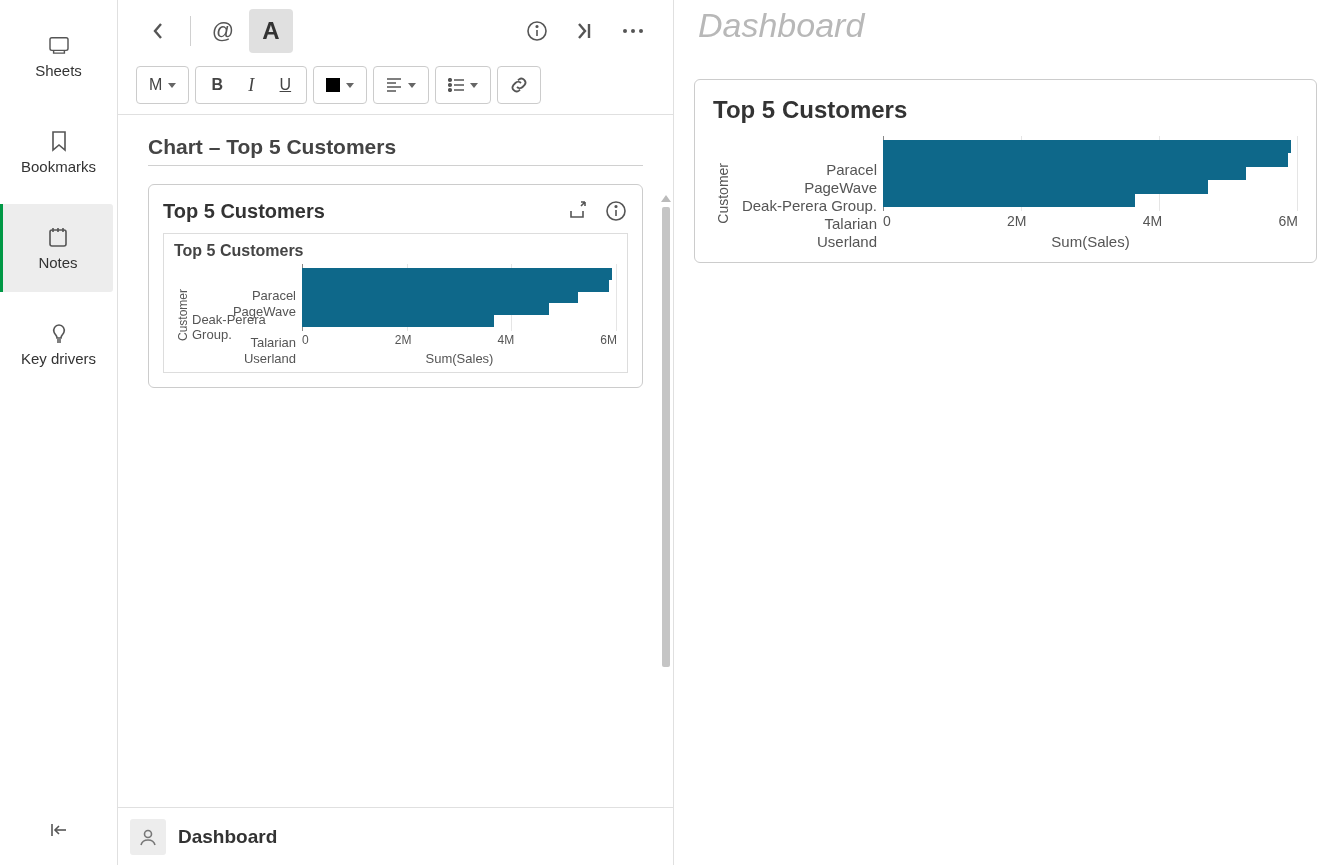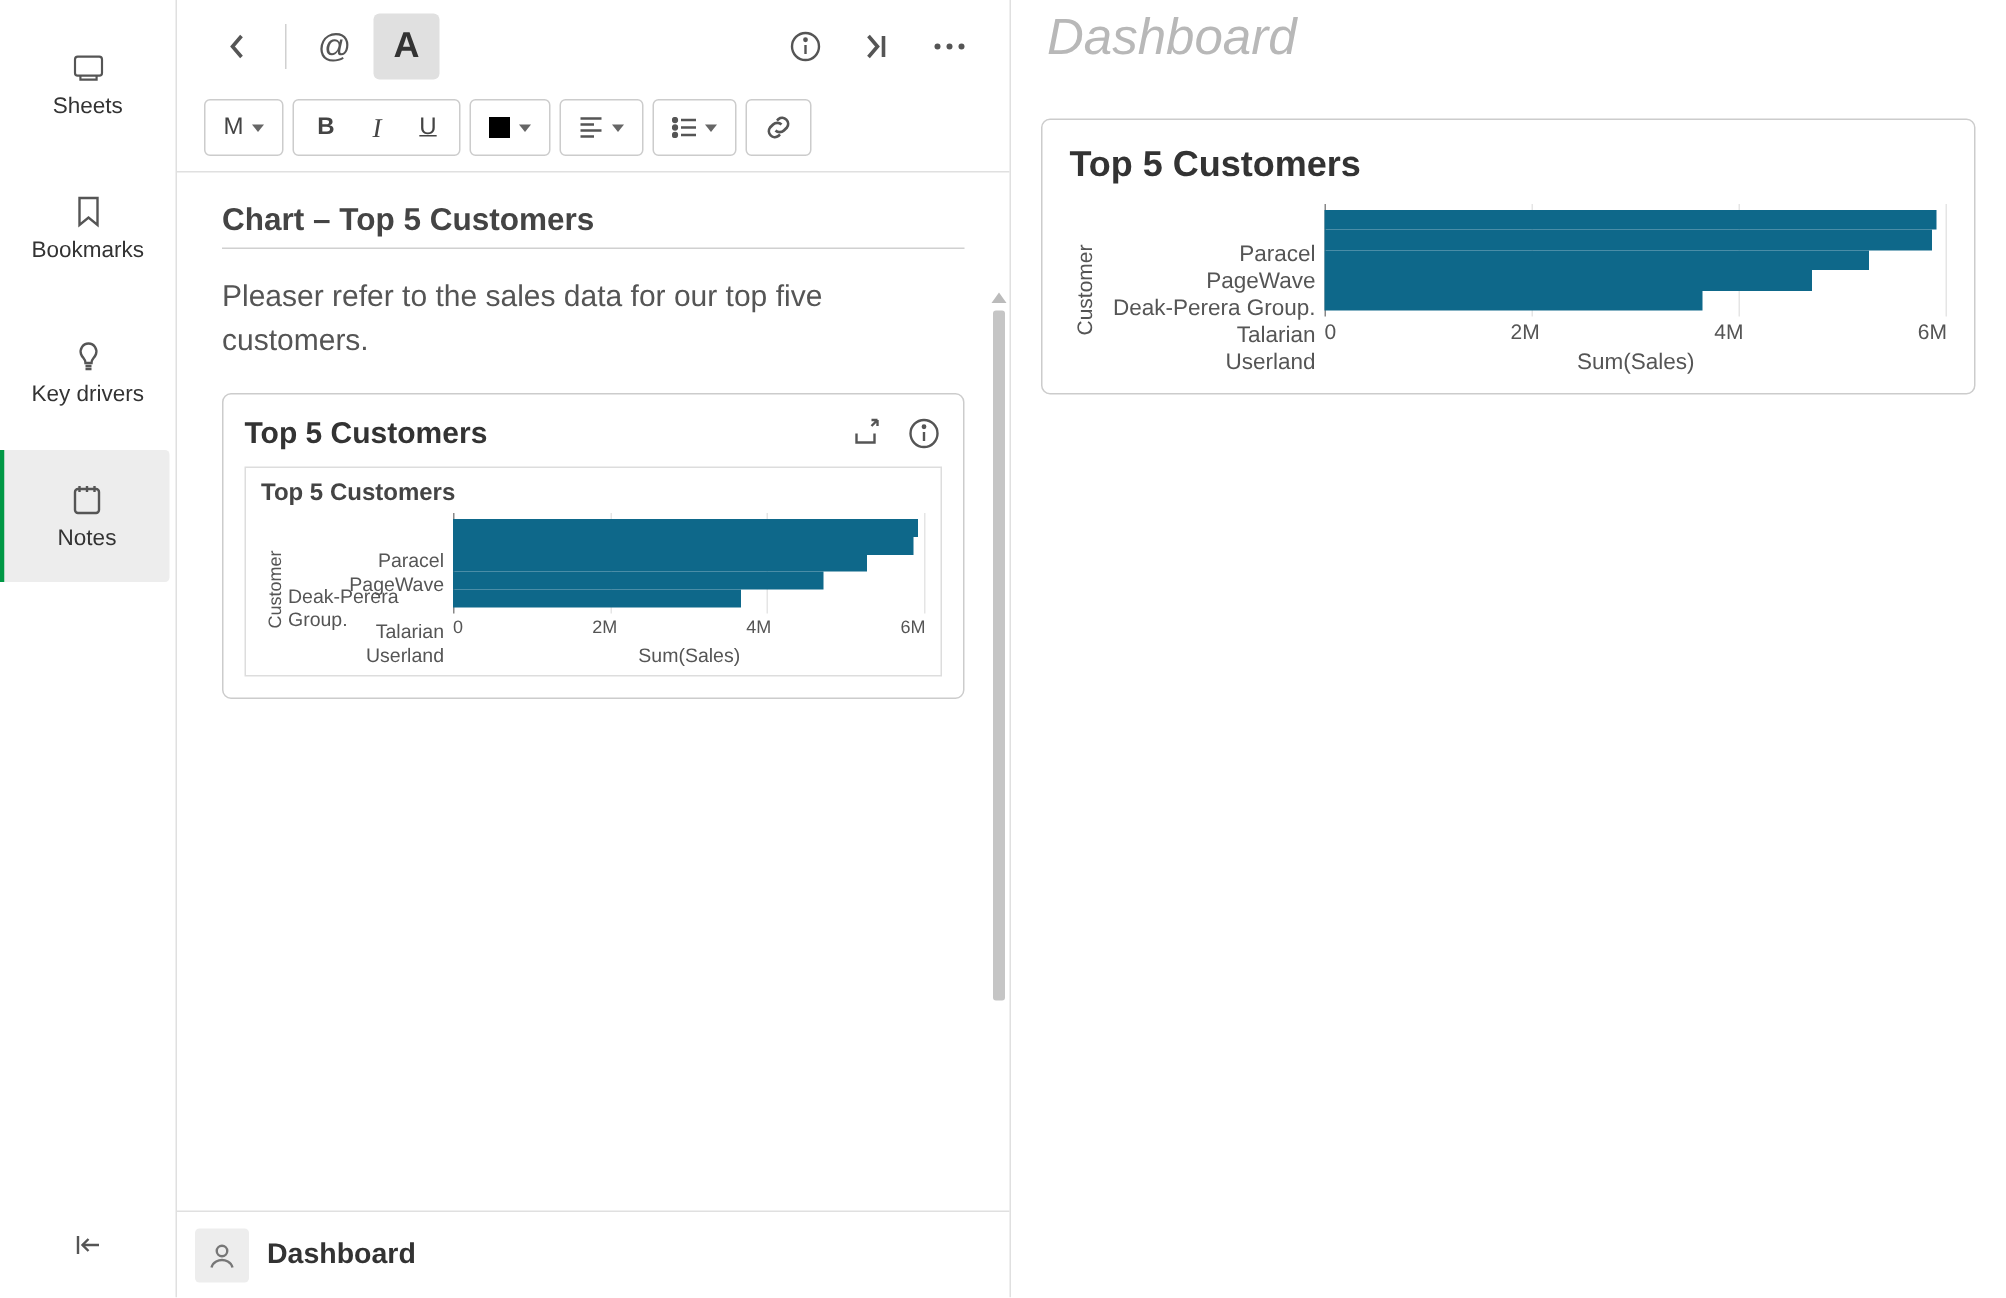--- a/index.html
+++ b/index.html
@@ -252,37 +252,37 @@
     <span>Sheets</span>
   </div>
   <div class="sidebar-item">
     <span class="icon">
       <svg width="18" height="22" viewBox="0 0 18 22" fill="none" stroke="#555" stroke-width="1.6">
           <path d="M3 2 h12 v18 l-6-5 -6 5 z"></path>
         </svg>
     </span>
     <span>Bookmarks</span>
   </div>
+  <div class="sidebar-item selected">
+    <span class="icon">
+      <svg width="22" height="22" viewBox="0 0 22 22" fill="none" stroke="#555" stroke-width="1.6">
+          <rect x="3" y="4" width="16" height="16" rx="2"></rect>
+          <path d="M6 2v4M11 2v4M16 2v4"></path>
+        </svg>
+    </span>
+    <span>Notes</span>
+  </div>
   <div class="sidebar-item">
     <span class="icon">
       <svg width="22" height="22" viewBox="0 0 22 22" fill="none" stroke="#555" stroke-width="1.6">
           <path d="M11 3 C7 3 5 7 6 10 C7 13 9 13 9 16 h4 c0-3 2-3 3-6 C17 7 15 3 11 3z"></path>
           <path d="M9 18h4M9 20h4"></path>
         </svg>
     </span>
     <span>Key drivers</span>
-  </div>
-  <div class="sidebar-item selected">
-    <span class="icon">
-      <svg width="22" height="22" viewBox="0 0 22 22" fill="none" stroke="#555" stroke-width="1.6">
-          <rect x="3" y="4" width="16" height="16" rx="2"></rect>
-          <path d="M6 2v4M11 2v4M16 2v4"></path>
-        </svg>
-    </span>
-    <span>Notes</span>
   </div>
   <div class="sidebar-footer">
     <div class="collapse-btn">
       <svg width="22" height="18" viewBox="0 0 22 18" fill="none" stroke="#555" stroke-width="1.6">
           <path d="M4 3v12"></path>
           <path d="M18 9H7"></path>
           <path d="M11 5l-4 4 4 4"></path>
         </svg>
     </div>
   </div>
@@ -359,21 +359,20 @@
             <path d="M7 11a4 4 0 0 0 5.6 0l2-2a4 4 0 0 0-5.6-5.6l-1 1"></path>
             <path d="M11 7a4 4 0 0 0-5.6 0l-2 2a4 4 0 0 0 5.6 5.6l1-1"></path>
           </svg>
       </div>
     </div>
   </div>
 
   <div class="center-content">
     <div class="doc">
       <div class="section-title">Chart – Top 5 Customers</div>
-      <div class="body-text">Pleaser refer to the sales data for our top five customers.</div>
 
       <div class="chart-card">
         <div class="card-header">
           <div class="card-title">Top 5 Customers</div>
           <div class="card-actions">
             <span class="ic">
               <svg width="22" height="22" viewBox="0 0 22 22" fill="none" stroke="#555" stroke-width="1.6">
                   <path d="M4 11v6h12v-6"></path>
                   <path d="M14 6l4-4M18 2h-4M18 2v4"></path>
                 </svg>

